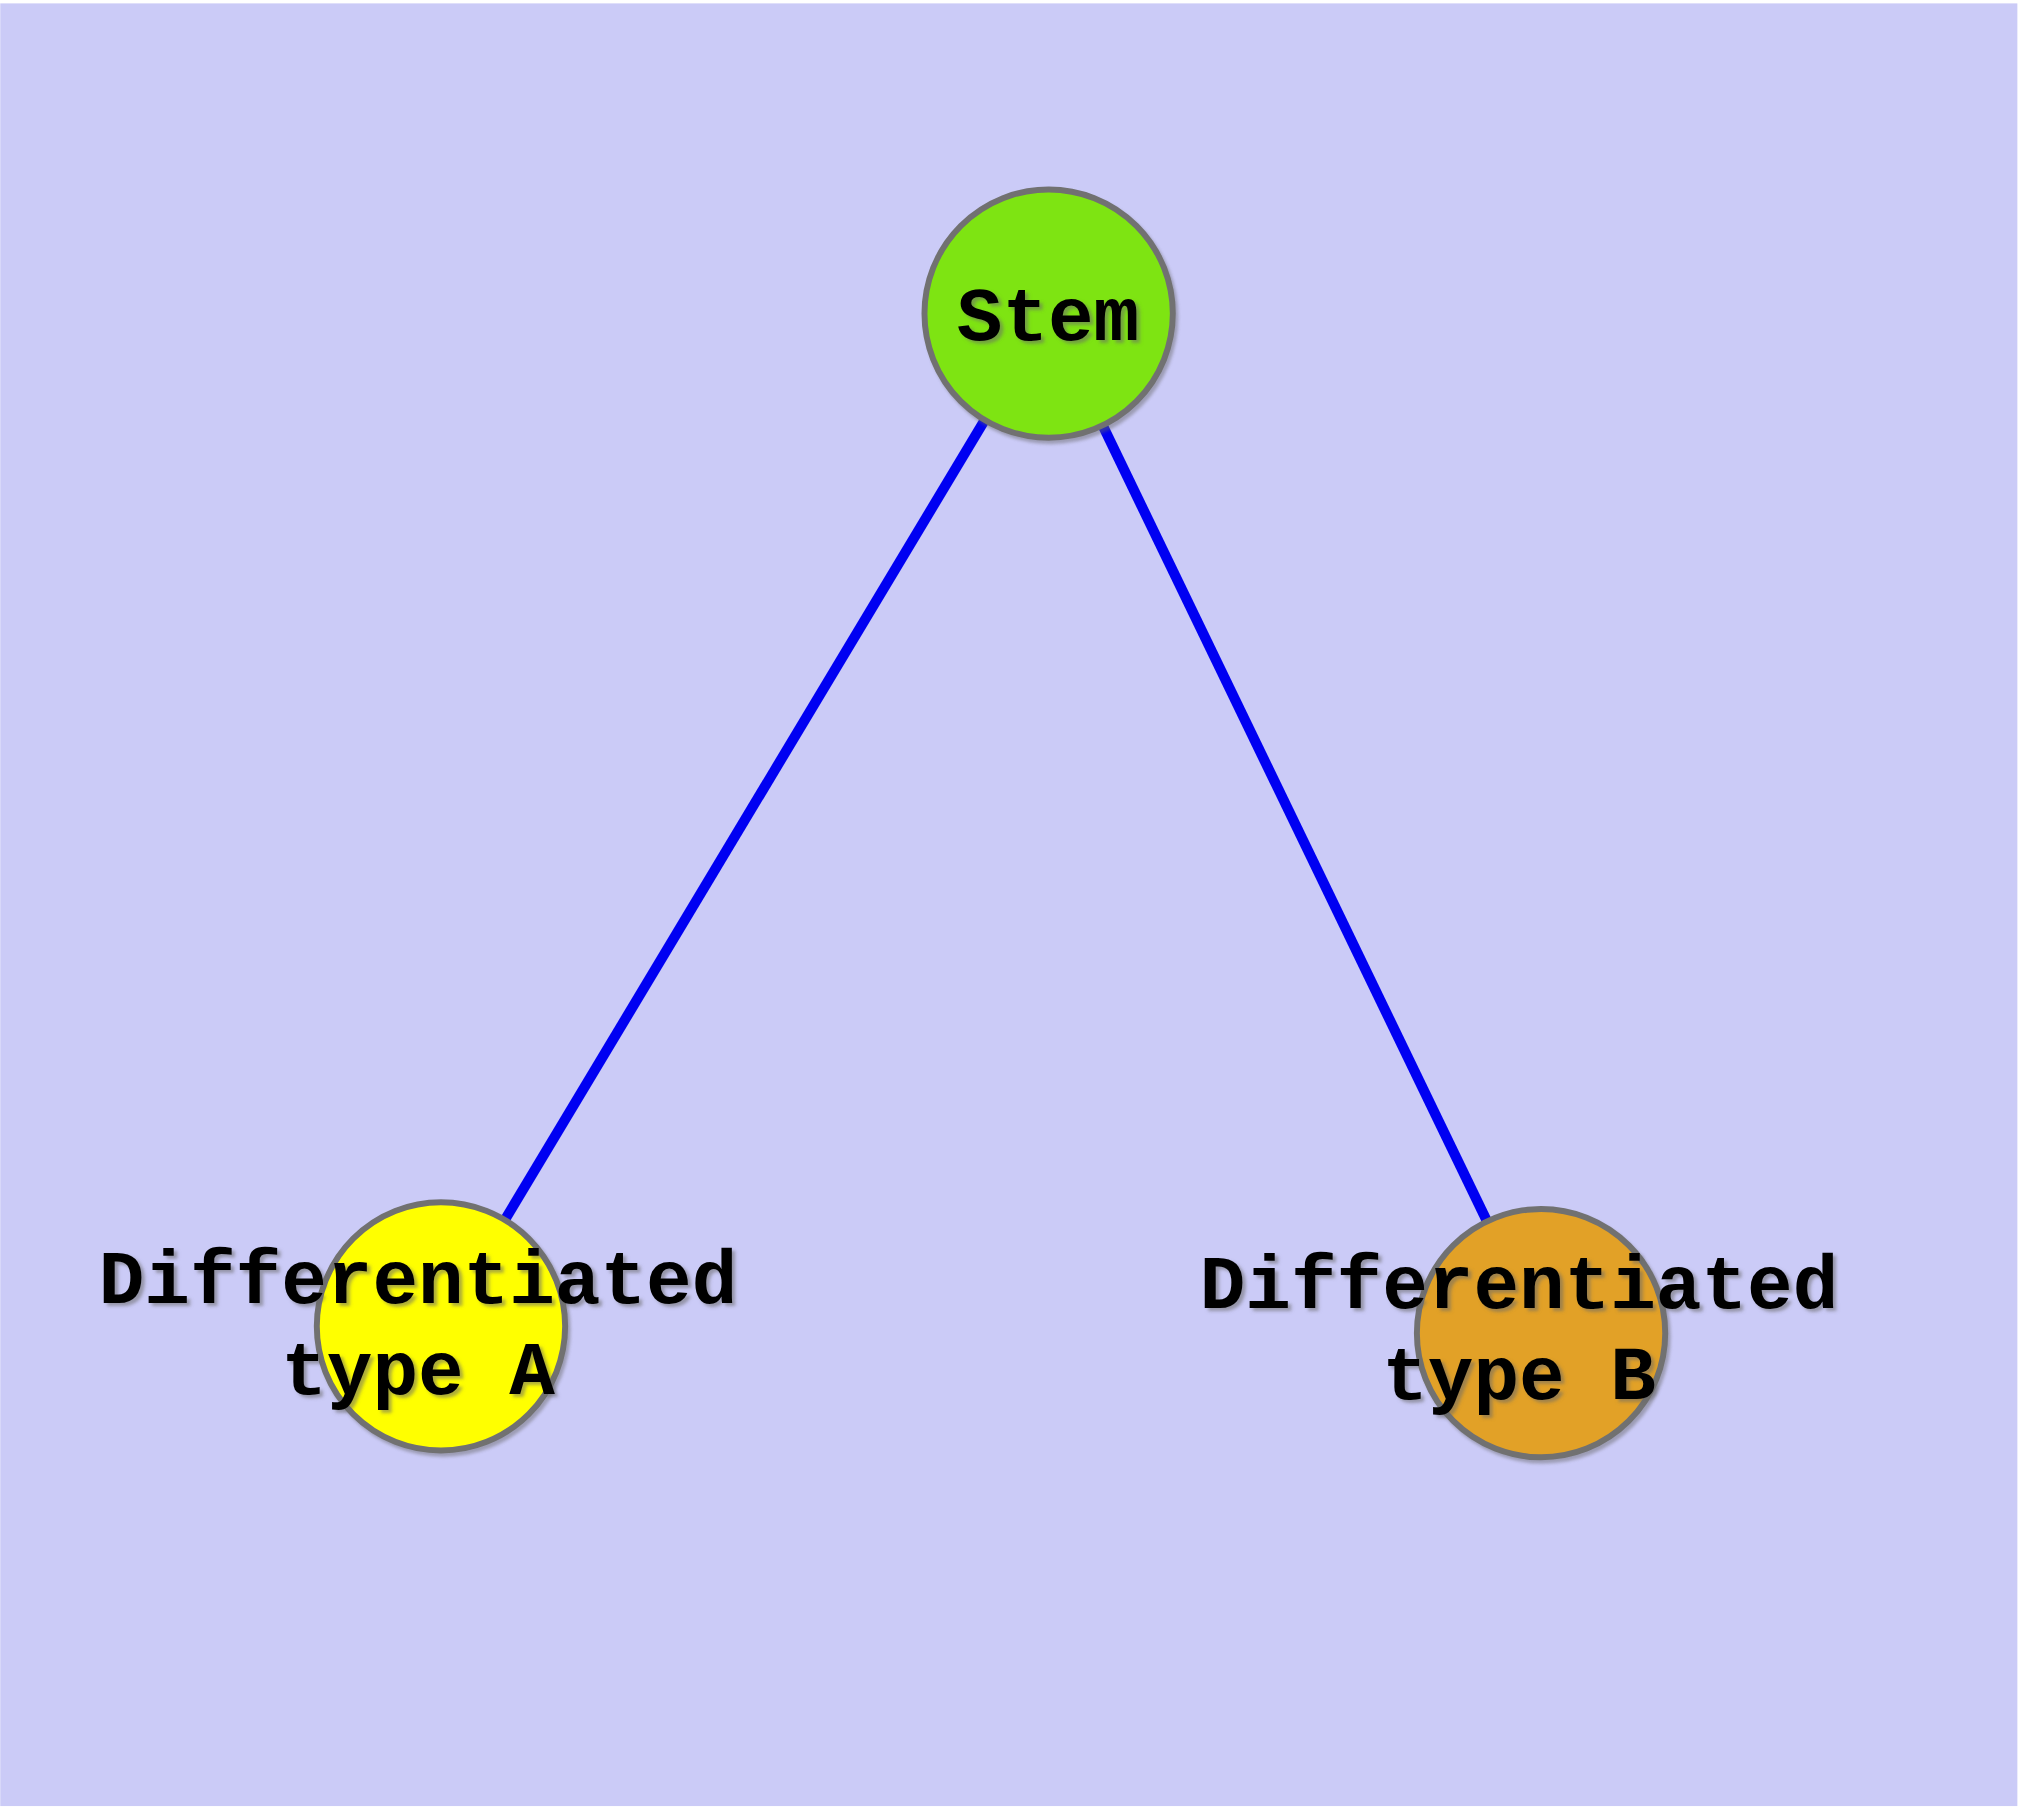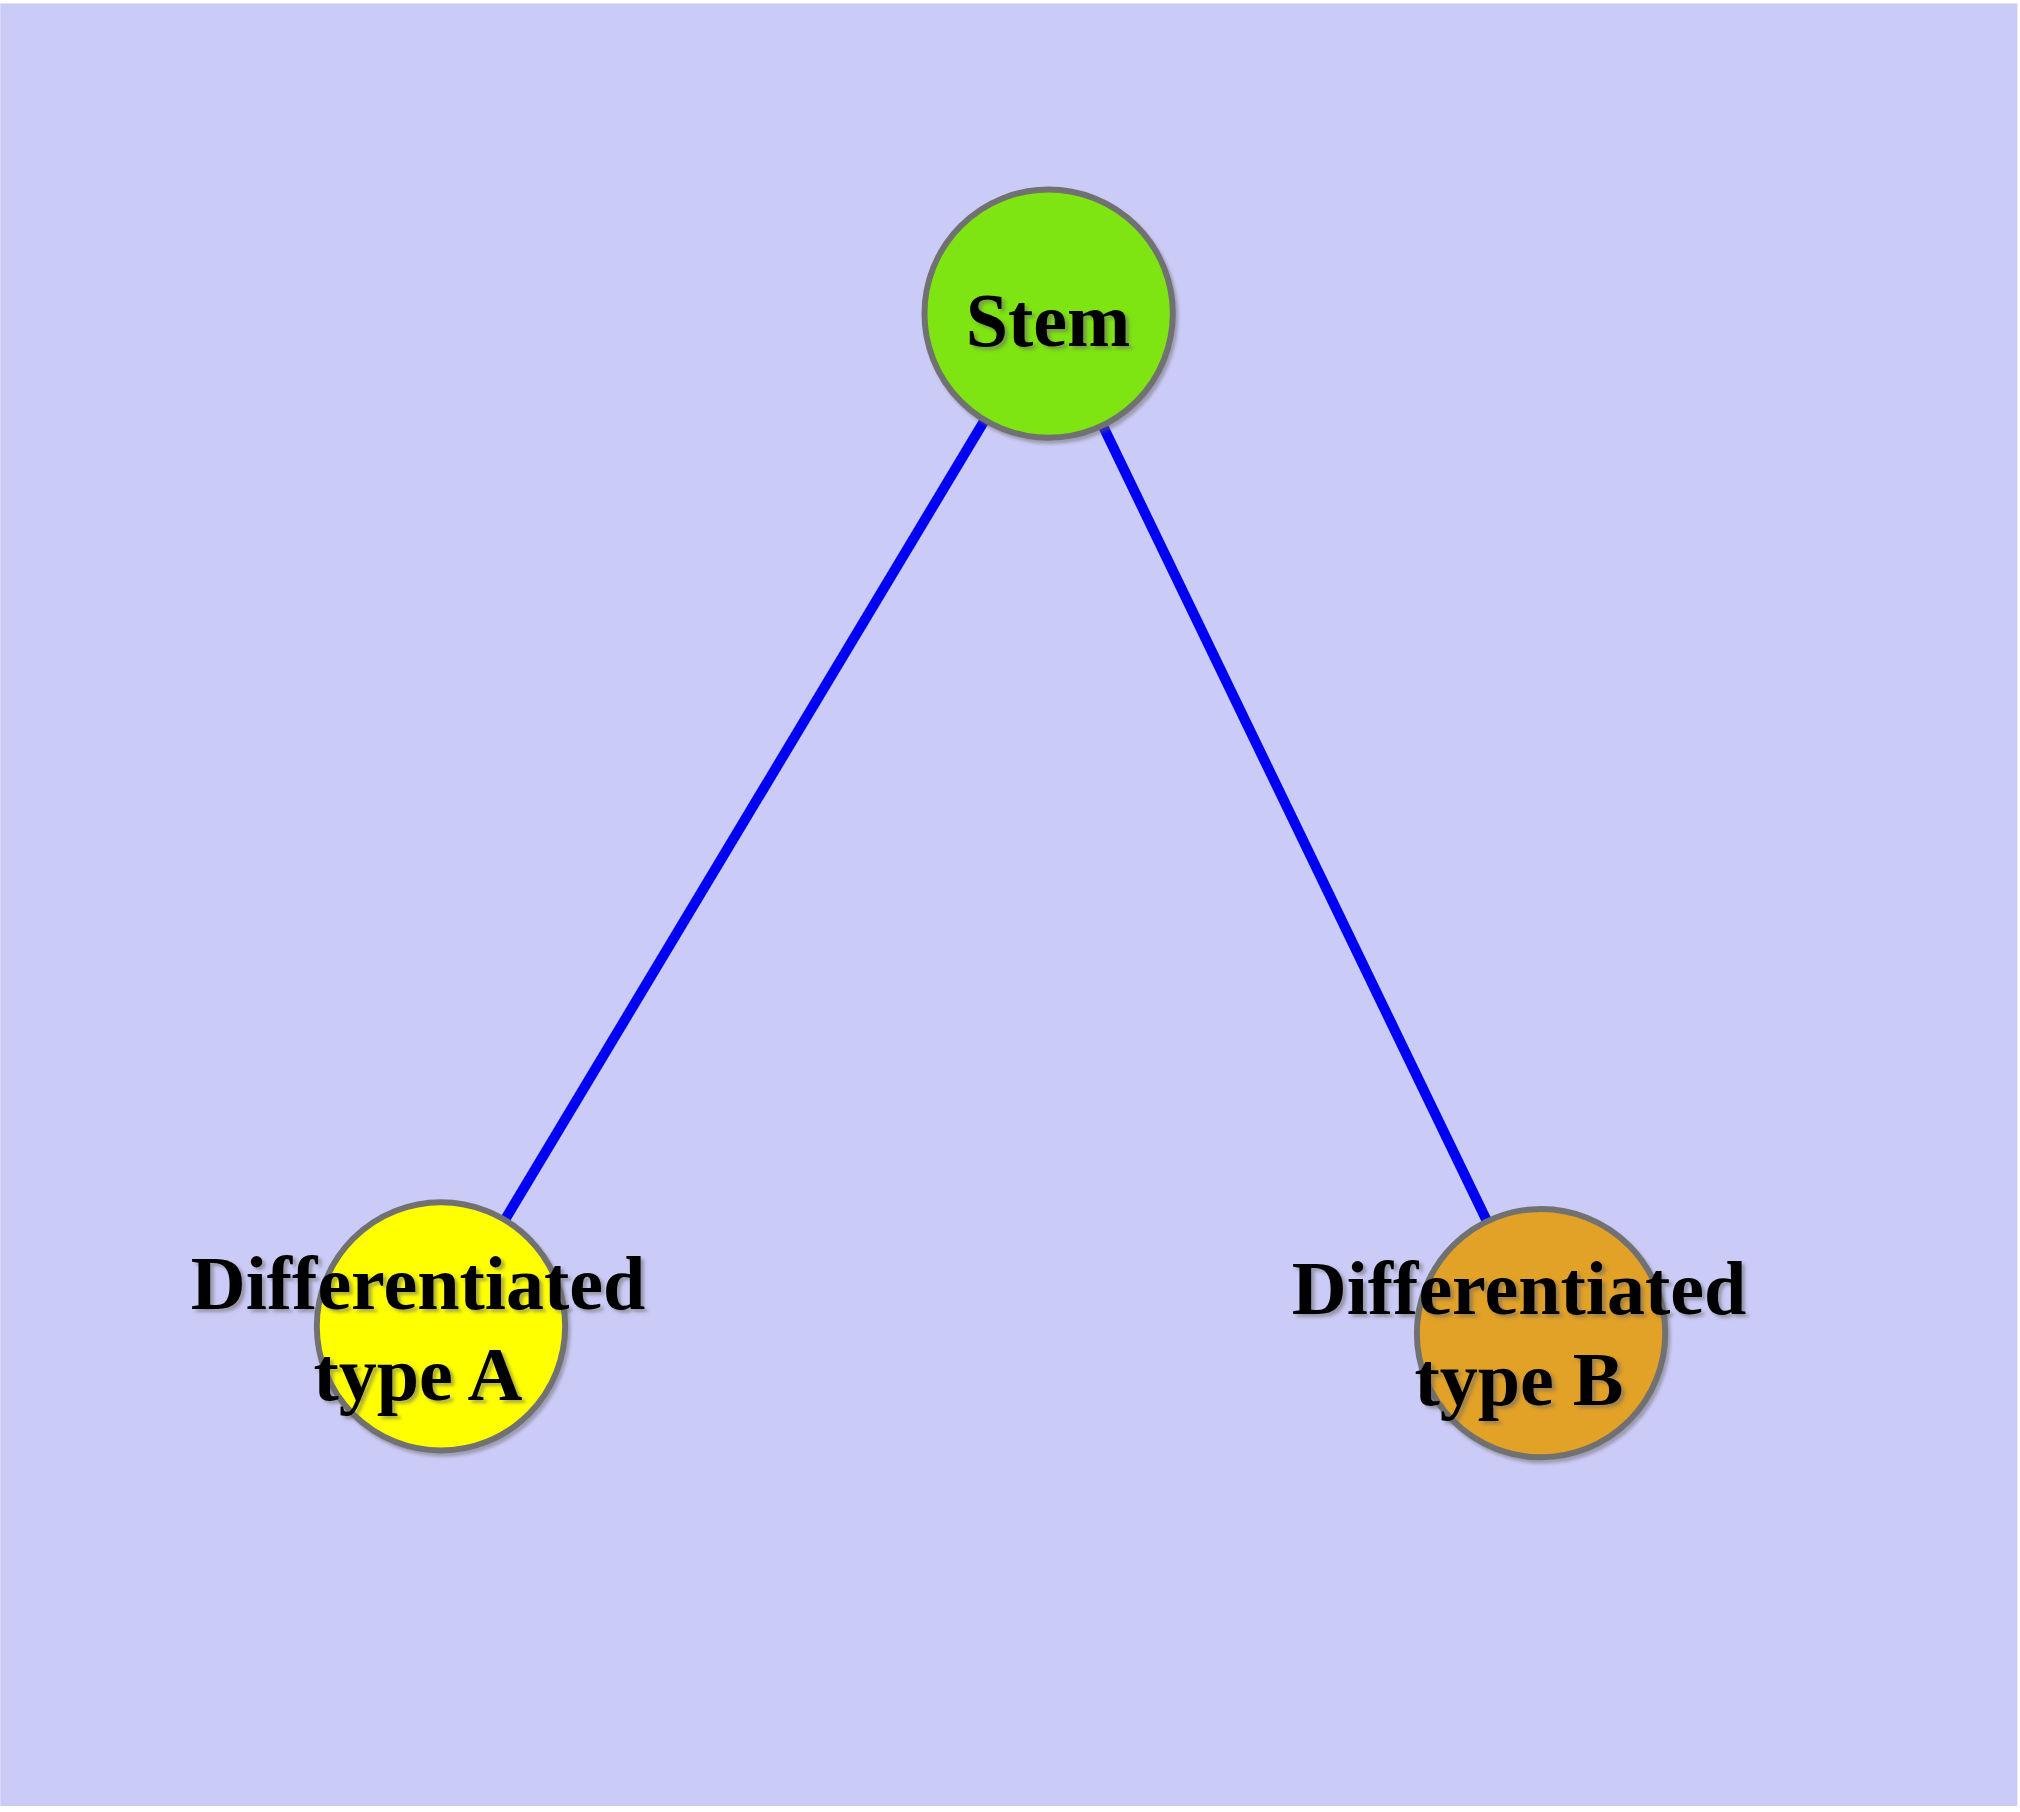--- a/index.html
+++ b/index.html
@@ -7,21 +7,21 @@
     padding: 0;
     background: #ffffff;
     width: 2021px;
     height: 1812px;
     overflow: hidden;
   }
   .stage {
     position: relative;
     width: 2021px;
     height: 1812px;
-    font-family: Liberation Serif, serif;
+    font-family: Liberation Mono, monospace;
   }
   .stage svg {
     position: absolute;
     left: 0;
     top: 0;
     display: block;
   }
   .edge {
     stroke-width: 12;
     stroke-linecap: butt;

